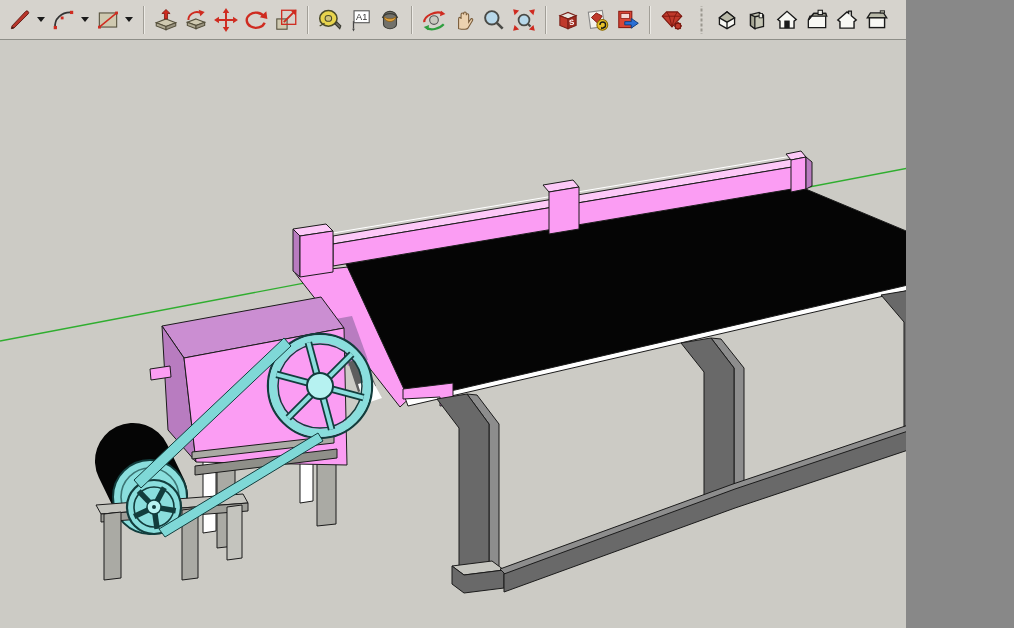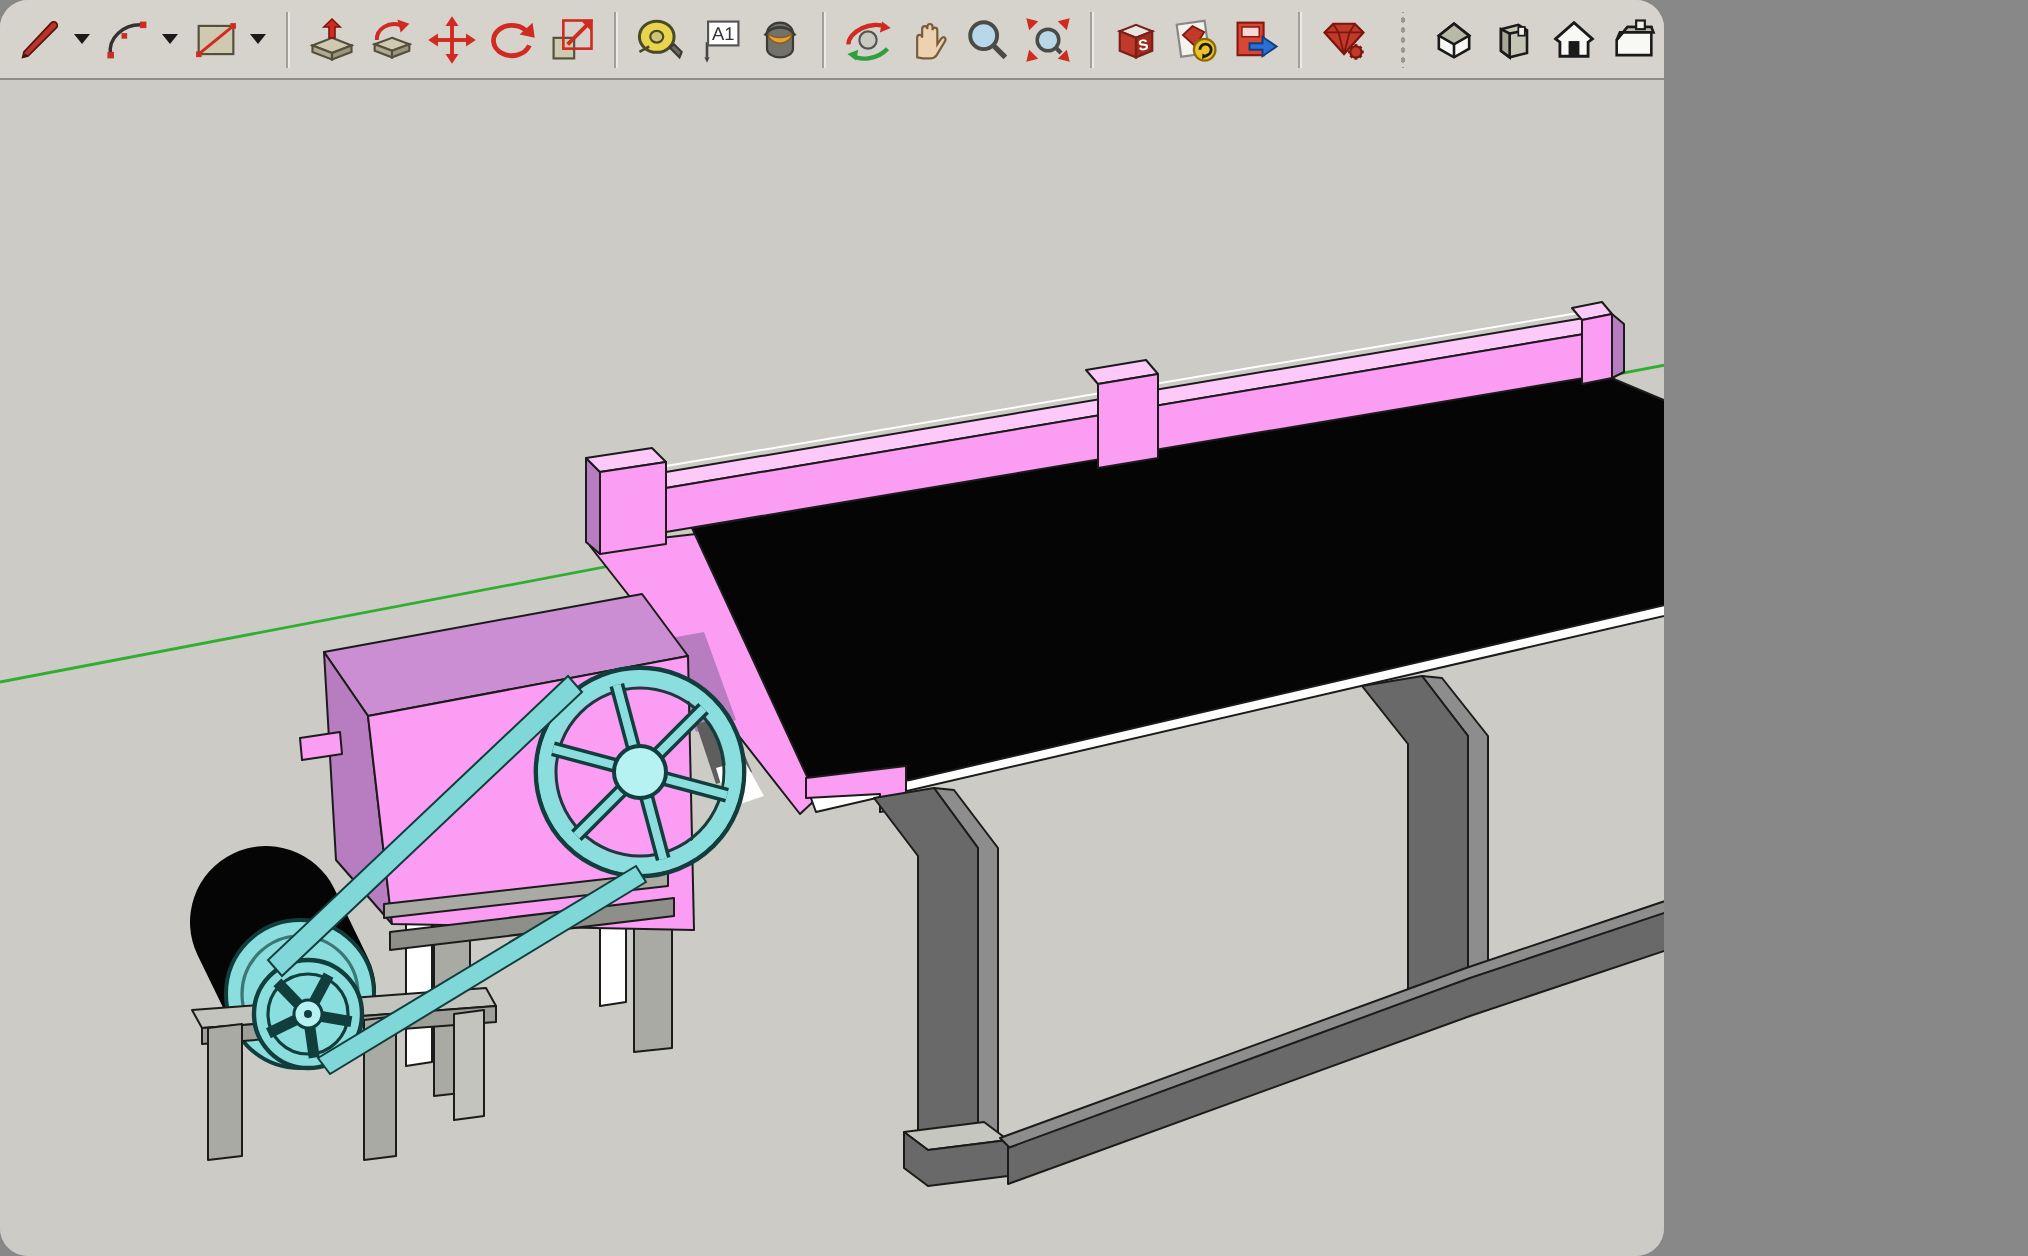--- a/index.html
+++ b/index.html
@@ -1,16 +1,16 @@
 <!DOCTYPE html>
 <html style="--toolbar_bg: #d6d3cd; --toolbar_border: #8e8e88; --canvas_bg: #cccbc5; --axis_green: #2fae2f; --pink_bright: #fb9df3; --pink_pale: #fdc9f8; --pink_mid: #cb8ed2; --pink_shade: #b87cc0; --underside_gray: #5e5e5e; --white: #ffffff; --table_black: #050505; --leg_front: #696969; --leg_side: #8d8d8d; --leg_light: #c6c6c0; --stand_gray: #aaaaa4; --stand_gray_dark: #8f8f89; --bench_top: #c4c4be; --bench_front: #9f9f99; --cyan: #8adedd; --cyan_light: #b6f2f1; --cyan_dark: #123d3d; --belt: #7fd8d7; --edge: #1b1b1b; --icon_red: #cf2b20; --icon_tan: #cfc9b0; --icon_blue: #2a6fd6; --icon_yellow: #e8c22a;"><head>
 <meta charset="utf-8">
 <style>
   html,body{margin:0;padding:0;background:#888;font-family:"Liberation Sans",sans-serif;}
-  .app{position:relative;width:832px;height:628px;overflow:hidden;background:var(--canvas_bg,#cccbc5);border-radius:14px;}
+  .app{position:relative;width:906px;height:628px;overflow:hidden;background:var(--canvas_bg,#cccbc5);}
   
   .toolbar{
     position:absolute;top:0;left:0;width:1014px;height:40px;
     background:var(--toolbar_bg,#d6d3cd);
     border-bottom:1px solid var(--toolbar_border,#8e8e88);
     display:flex;align-items:center;padding-left:5px;box-sizing:border-box;
   }
   .tool{
     width:30px;height:32px;border:none;background:transparent;padding:2px;
     display:inline-flex;align-items:center;justify-content:center;cursor:pointer;flex:0 0 auto;

